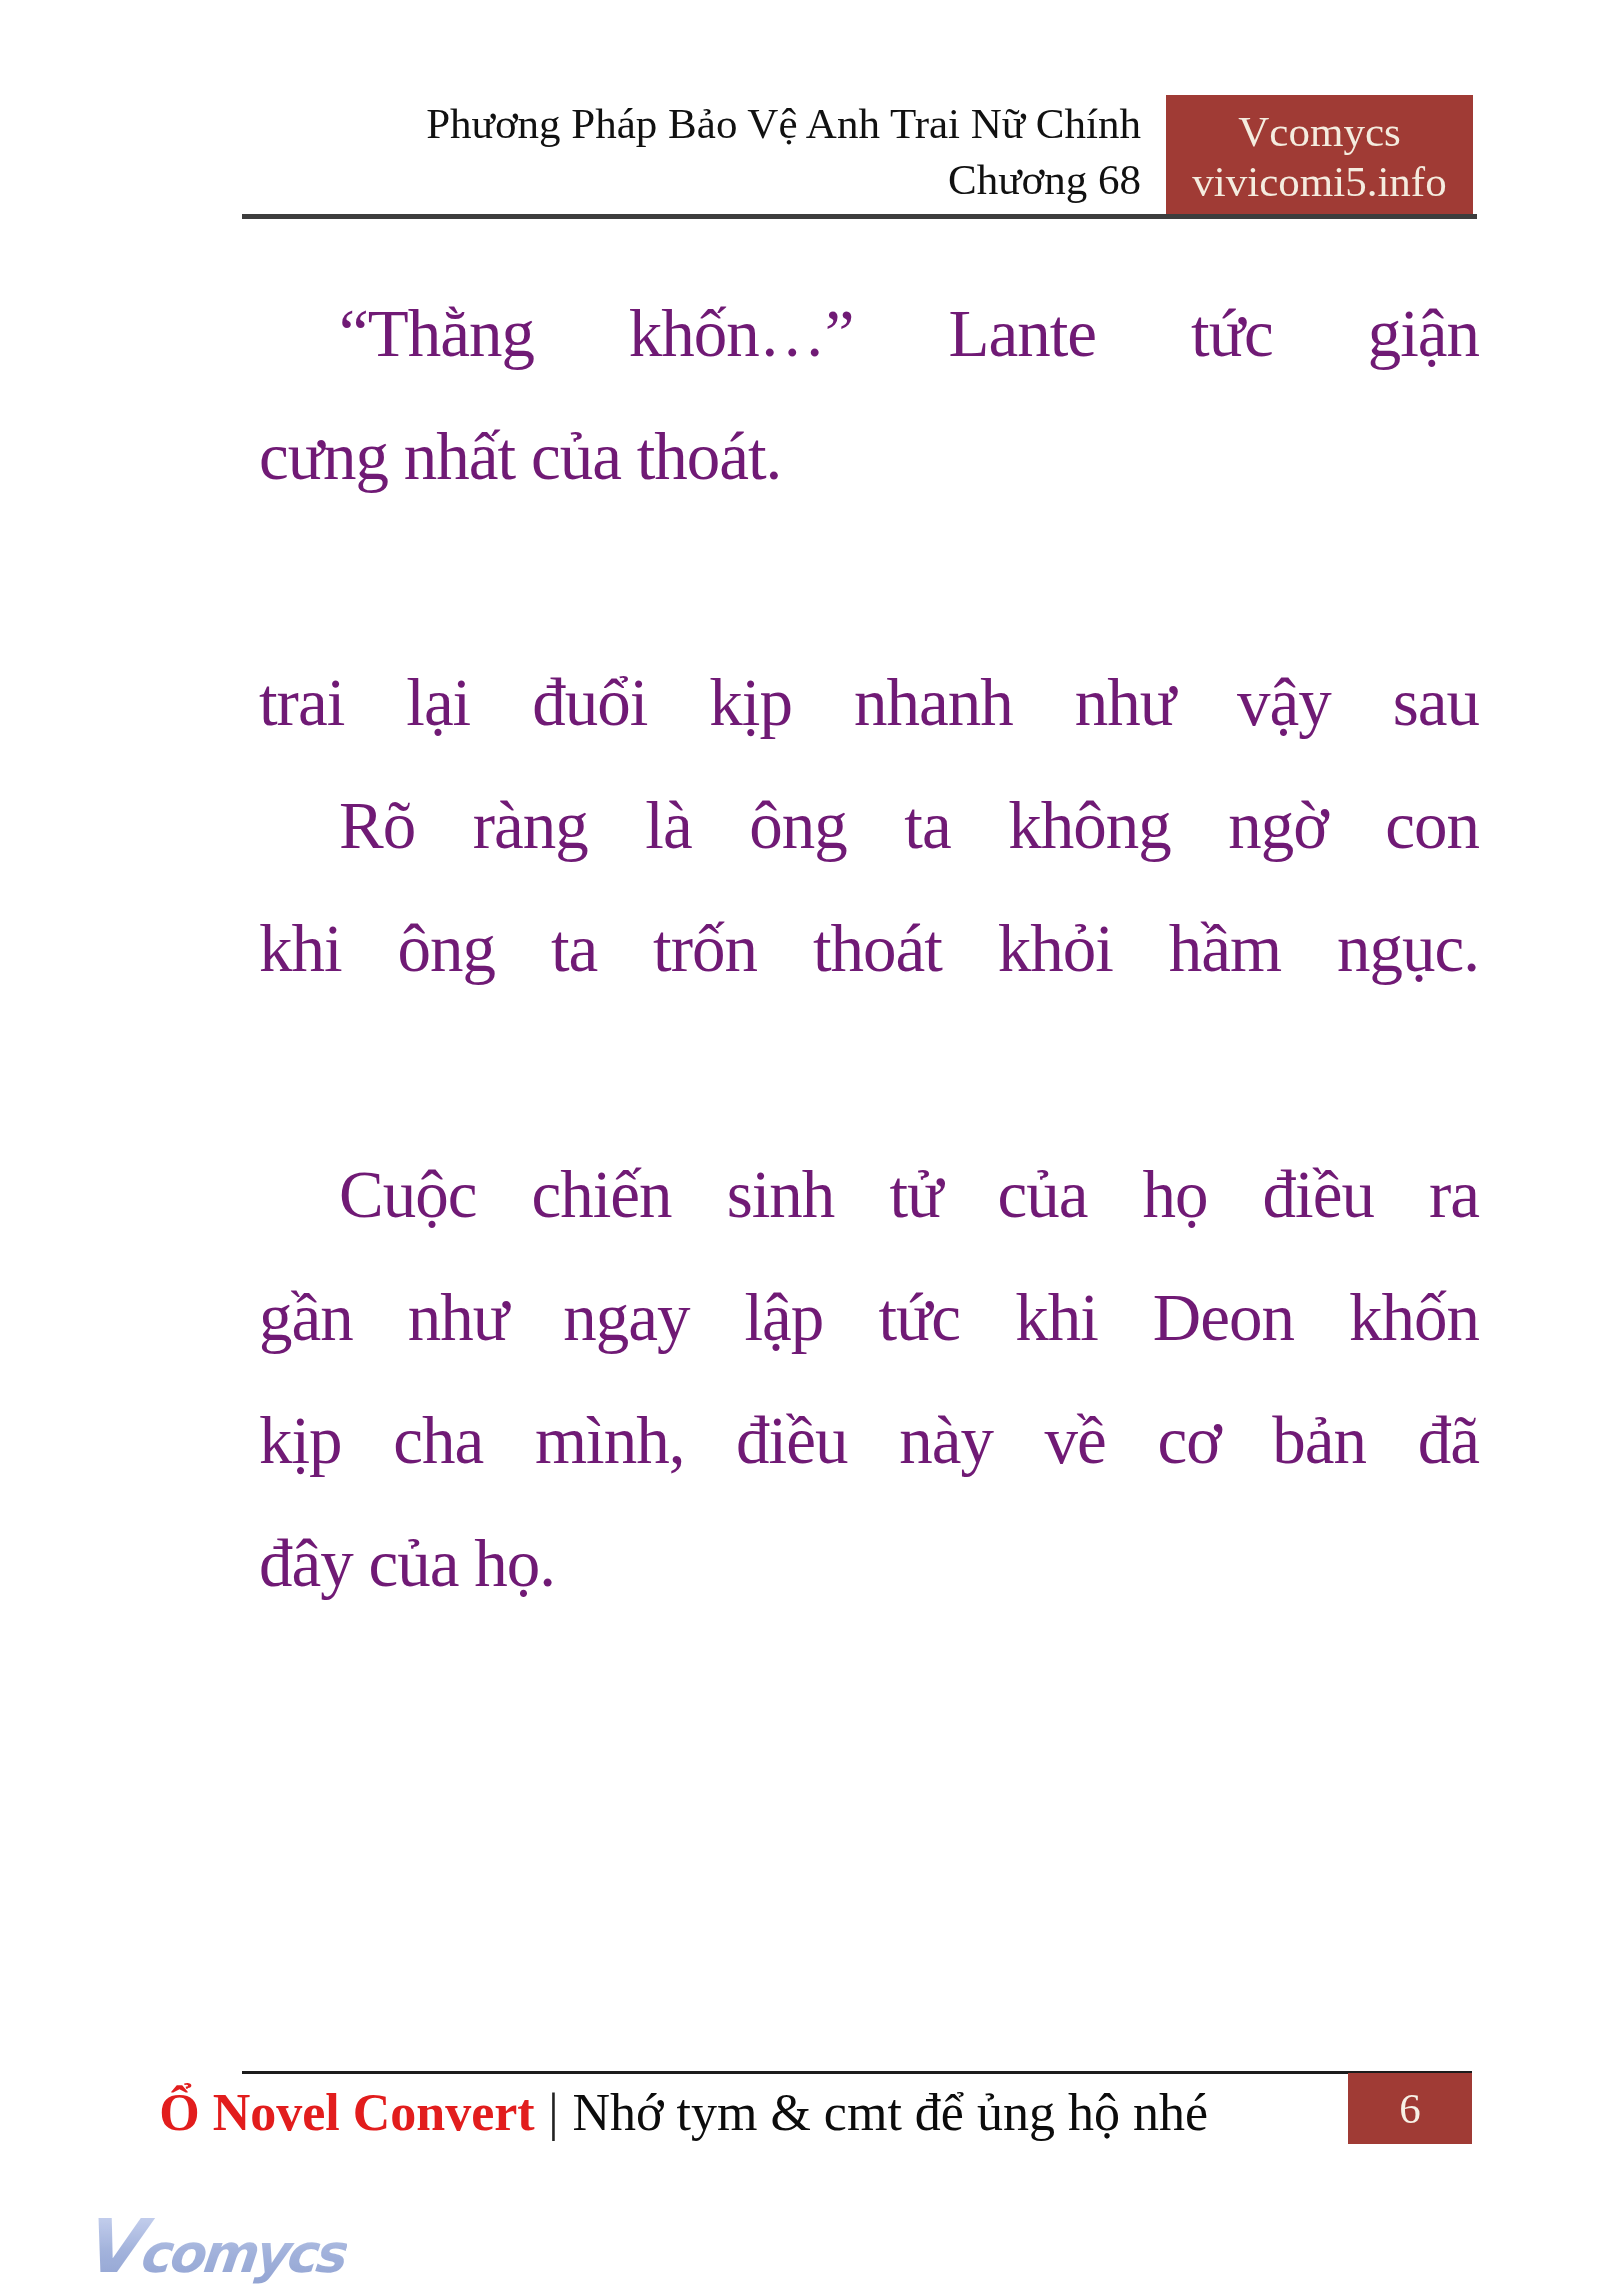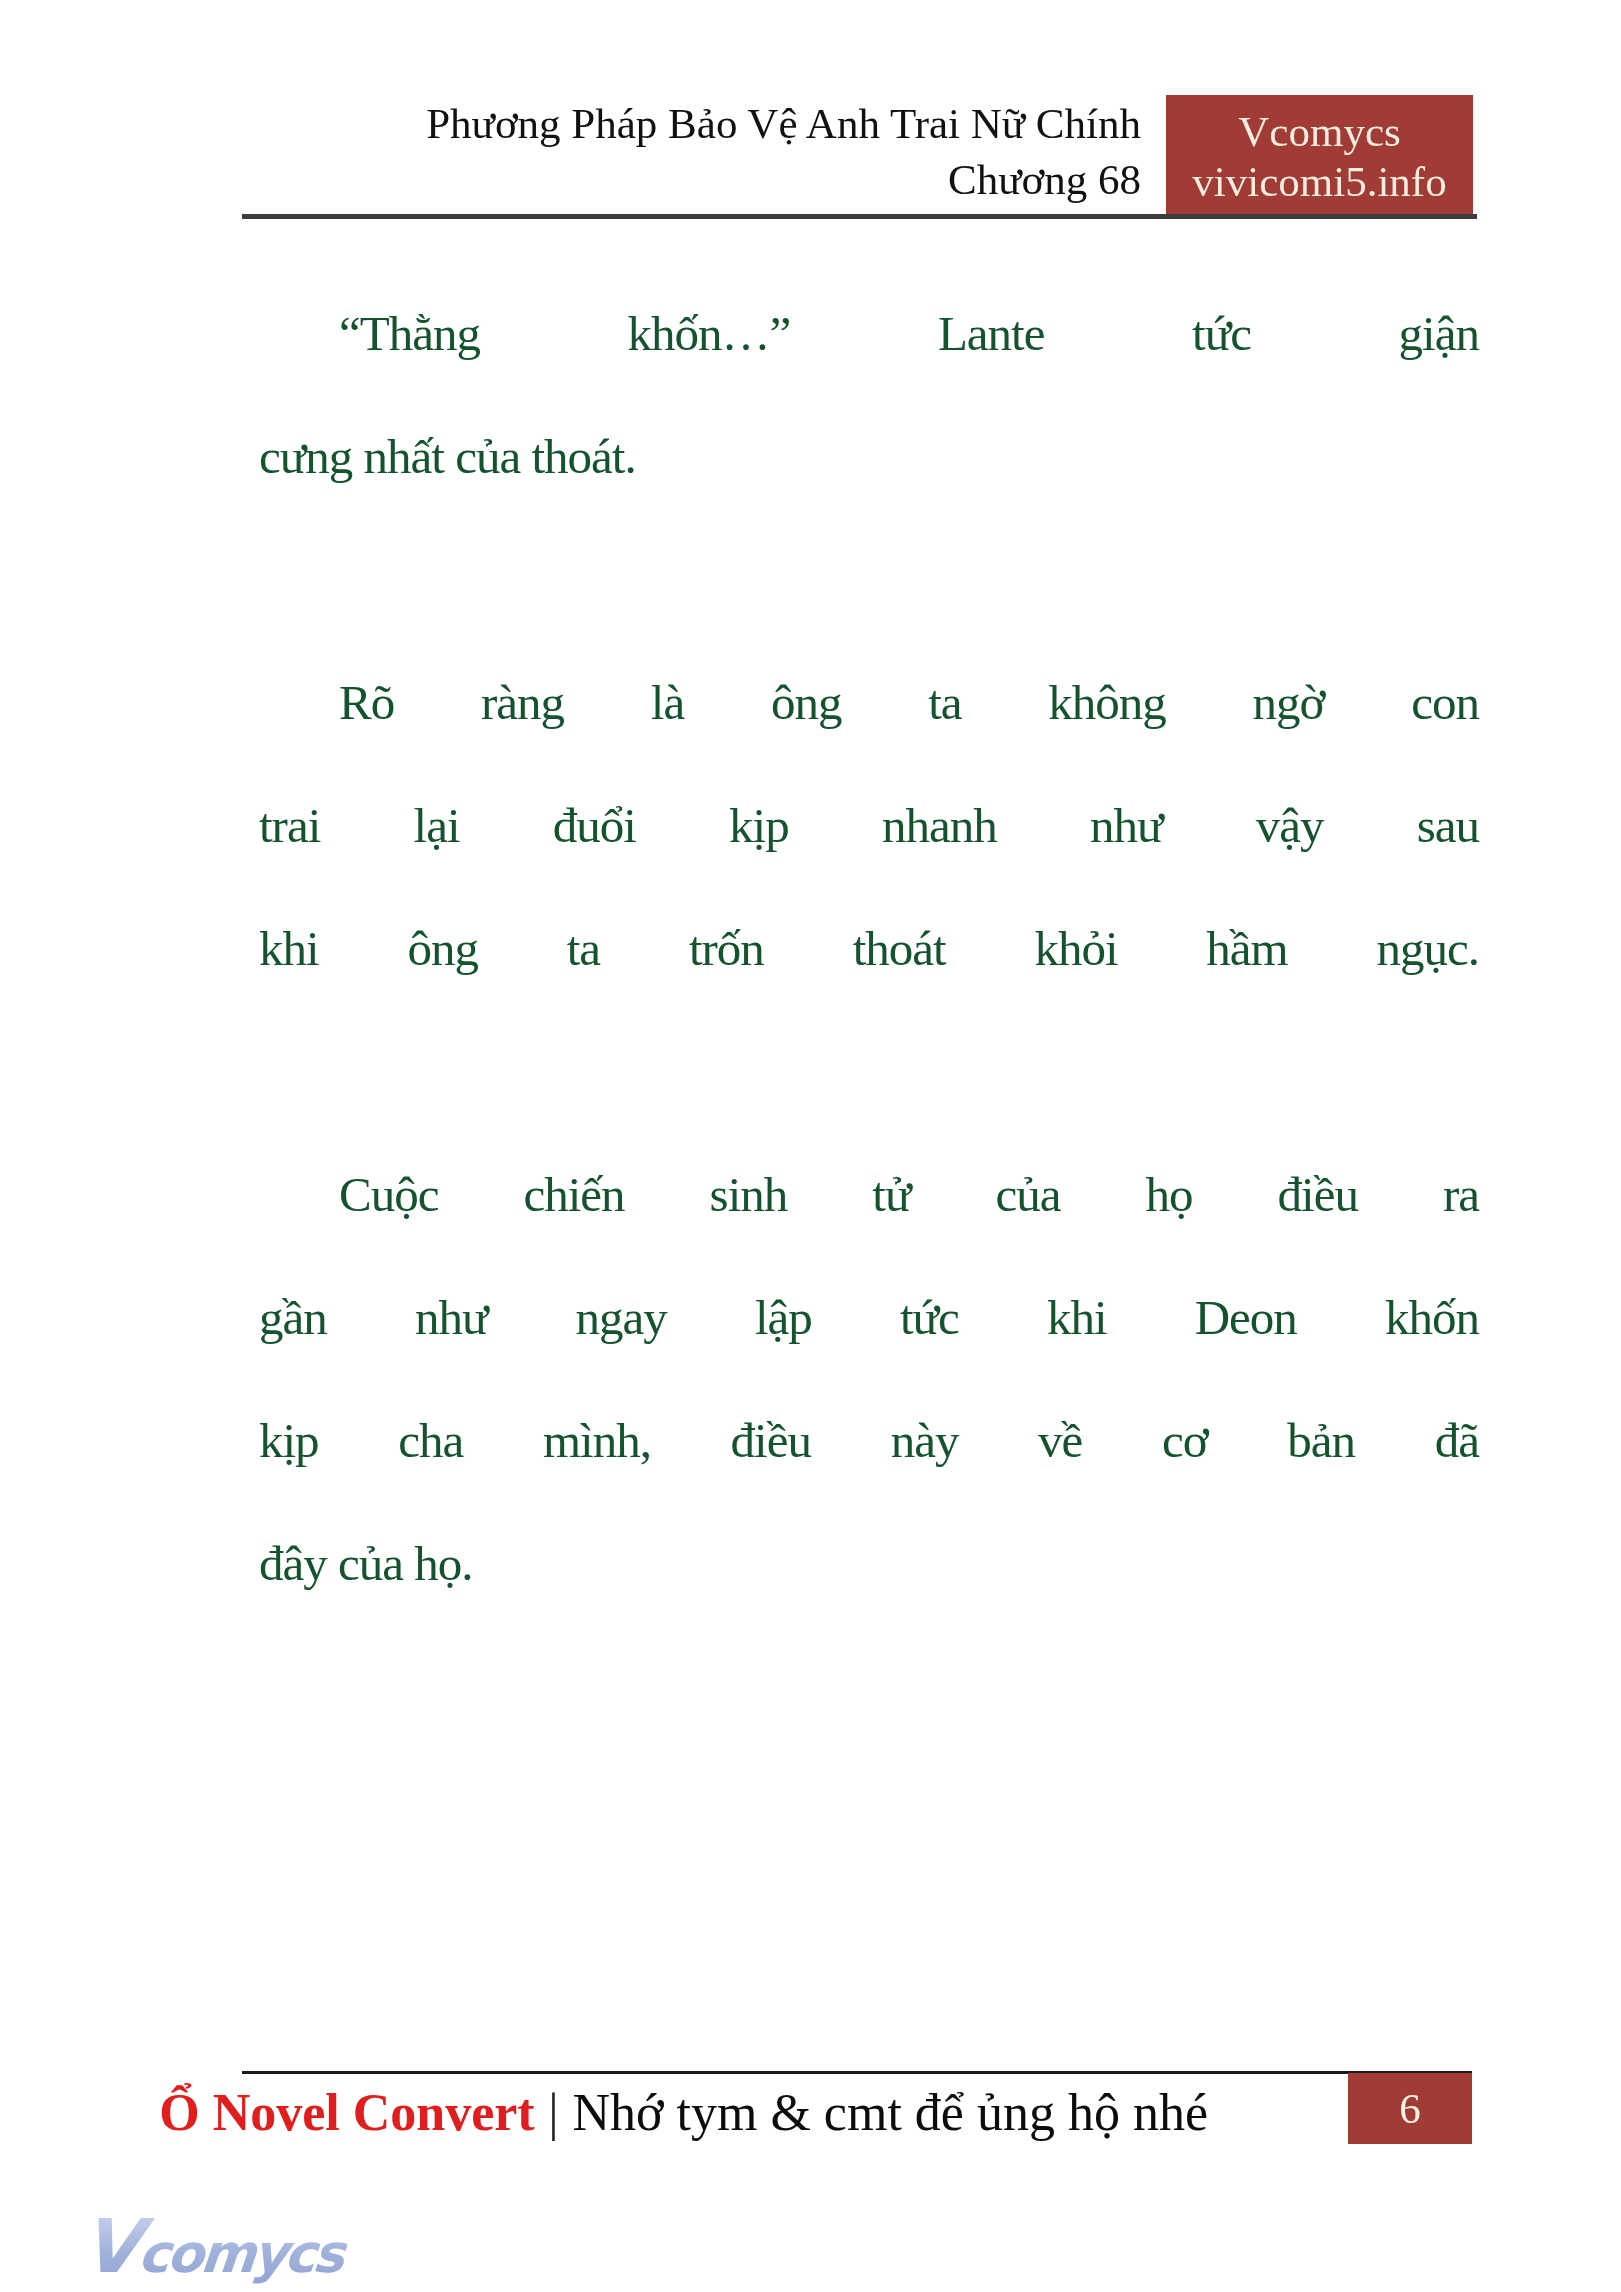--- a/index.html
+++ b/index.html
@@ -44,23 +44,23 @@
     display:flex;flex-direction:column;justify-content:center;
   }
 
   
   .content{
     position:absolute;
     left:196px;top:272px;width:1220px;
   }
   .bpara{
     margin:0 0 123px 0;
-    font-size:49px;
+    font-size:67px;
     line-height:123px;
-    color:#14532d;
+    color:#701a75;
     letter-spacing:-1px;
   }
   .bline{
     text-align:justify;
     -moz-text-align-last:justify;
     text-align-last:justify;
   }
   .bline.first{text-indent:80px;}
   .bline.lastshort{
     -moz-text-align-last:left;
@@ -134,22 +134,22 @@
   </div>
 
   <div class="header-rule"></div>
 
   <div class="content">
     <p class="bpara">
       <span class="bline first" style="display:block">“Thằng khốn…” Lante tức giận</span>
       <span class="bline lastshort" style="display:block">cưng nhất của thoát.</span>
     </p>
     <p class="bpara">
+      <span class="bline" style="display:block">trai lại đuổi kịp nhanh như vậy sau</span>
       <span class="bline first" style="display:block">Rõ ràng là ông ta không ngờ con</span>
-      <span class="bline" style="display:block">trai lại đuổi kịp nhanh như vậy sau</span>
       <span class="bline" style="display:block">khi ông ta trốn thoát khỏi hầm ngục.</span>
     </p>
     <p class="bpara">
       <span class="bline first" style="display:block">Cuộc chiến sinh tử của họ điều ra</span>
       <span class="bline" style="display:block">gần như ngay lập tức khi Deon khốn</span>
       <span class="bline" style="display:block">kịp cha mình, điều này về cơ bản đã</span>
       <span class="bline lastshort" style="display:block">đây của họ.</span>
     </p>
   </div>
 

